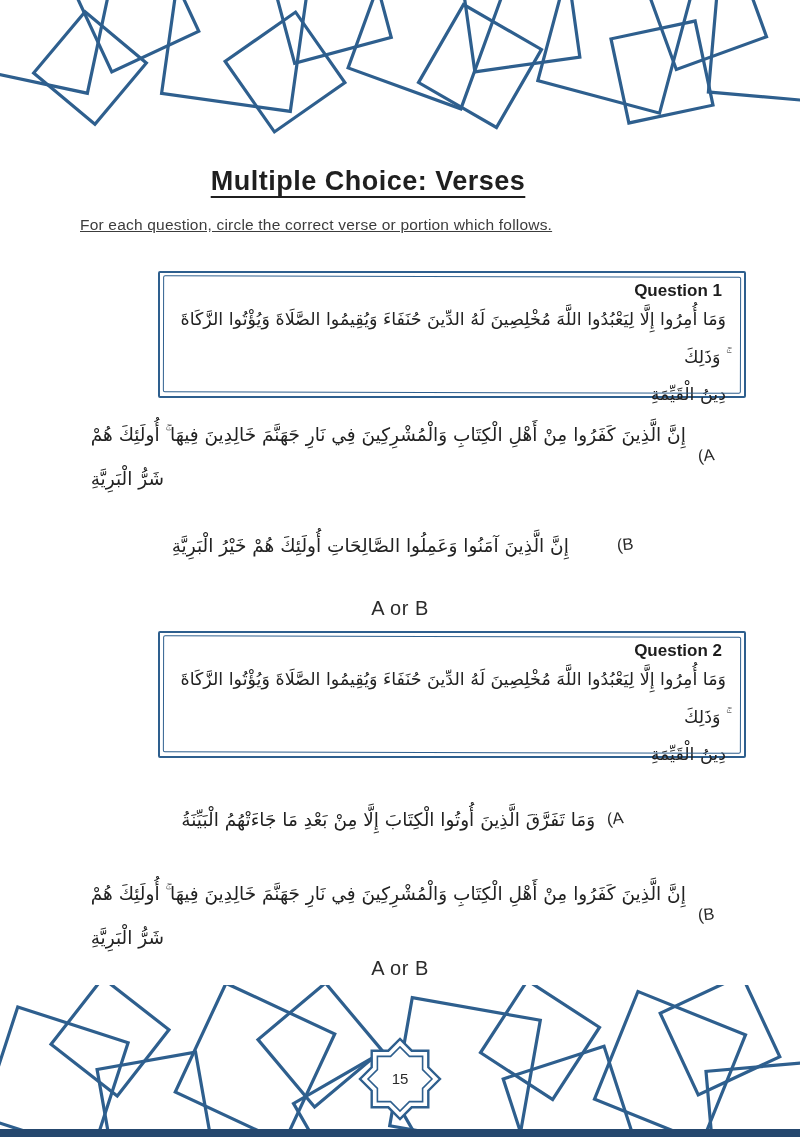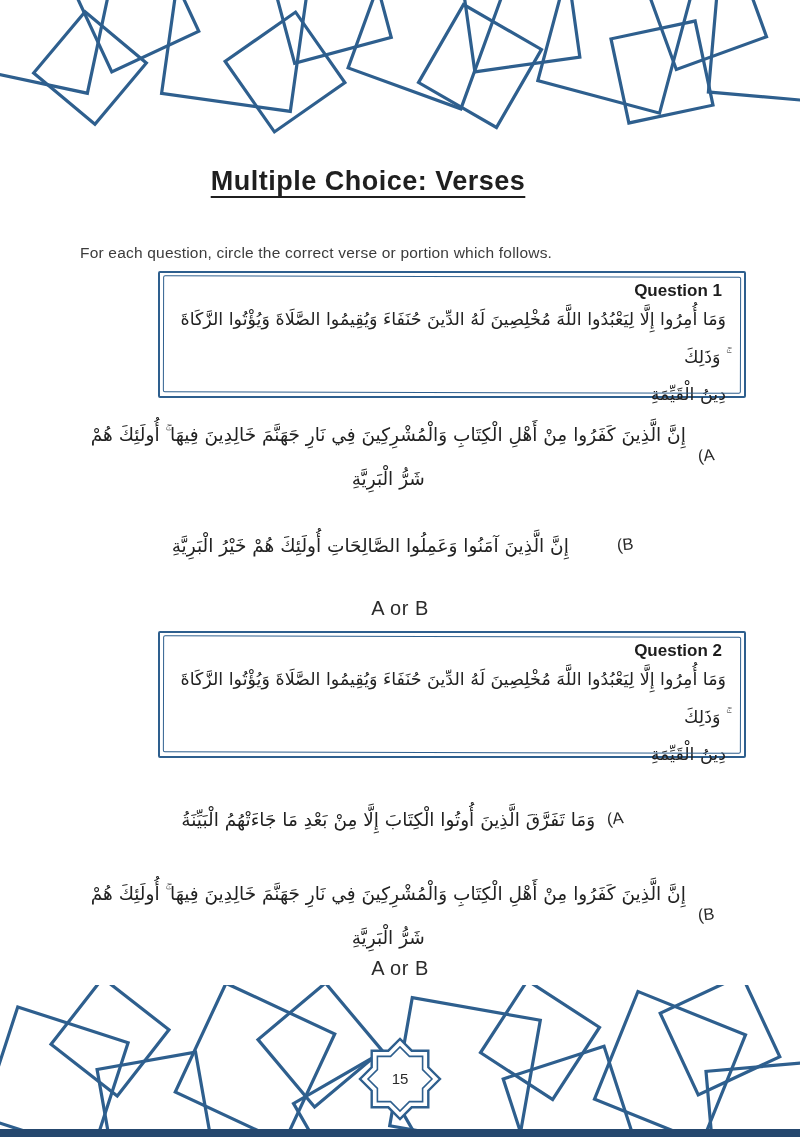--- a/index.html
+++ b/index.html
@@ -14,22 +14,22 @@
   .deco-bottom { top:985px; height:144px; }
   .deco-band rect { fill:none; stroke:var(--accent); stroke-width:3.2; }
   .bottom-bar { position:absolute; left:0; top:1129px; width:800px; height:8px; background:var(--footer-bar); }
 
   .title {
     position:absolute; top:166px; left:0; width:736px; text-align:center;
     font-size:27px; font-weight:600; letter-spacing:0.5px; color:var(--ink);
     text-decoration:underline; text-underline-offset:6px; text-decoration-thickness:2px;
   }
   .instruction {
-    position:absolute; top:244px; left:80px; width:640px;
-    font-size:15.5px; color:#3c3c3c; letter-spacing:0.2px;
+    position:absolute; top:216px; left:80px; width:640px;
+    font-size:15.5px; color:#3c3c3c; letter-spacing:0.2px;text-decoration:underline;
   }
 
   .qbox {
     position:absolute; left:135px; width:588px; height:127px;
     border:2.5px solid var(--accent); border-radius:2px; background:#ffffff;
     padding:8px 18px 6px 18px;
   }
   .qbox::after {
     content:""; position:absolute; inset:3px; border:1.8px solid var(--accent);
     border-radius:2px; transform:rotate(0.15deg); pointer-events:none;
@@ -41,21 +41,21 @@
     direction:rtl; text-align:right; white-space:pre-line;
     font-family:"DejaVu Sans", sans-serif; font-size:17.5px; line-height:2.15; color:#222222;
   }
 
   .option {
     position:absolute; left:55px; width:695px;
     display:flex; flex-direction:row; justify-content:center; align-items:center; gap:12px;
     cursor:pointer;
   }
   .opt-text {
-    direction:rtl; text-align:center; white-space:pre-line; max-width:612px;
+    direction:rtl; text-align:left; white-space:pre-line; max-width:612px;
     font-family:"DejaVu Sans", sans-serif; font-size:18.5px; line-height:2.4; color:#222222;
   }
   .opt-label {
     flex:0 0 auto; direction:ltr; font-size:16.5px; color:#2a2a2a;
     transform:rotate(-6deg); padding-bottom:4px;
   }
   .opt-q1a { top:413px; }
   .opt-q1b { top:524px;gap:48px; }
   .opt-q2a { top:798px; }
   .opt-q2b { top:872px; }

